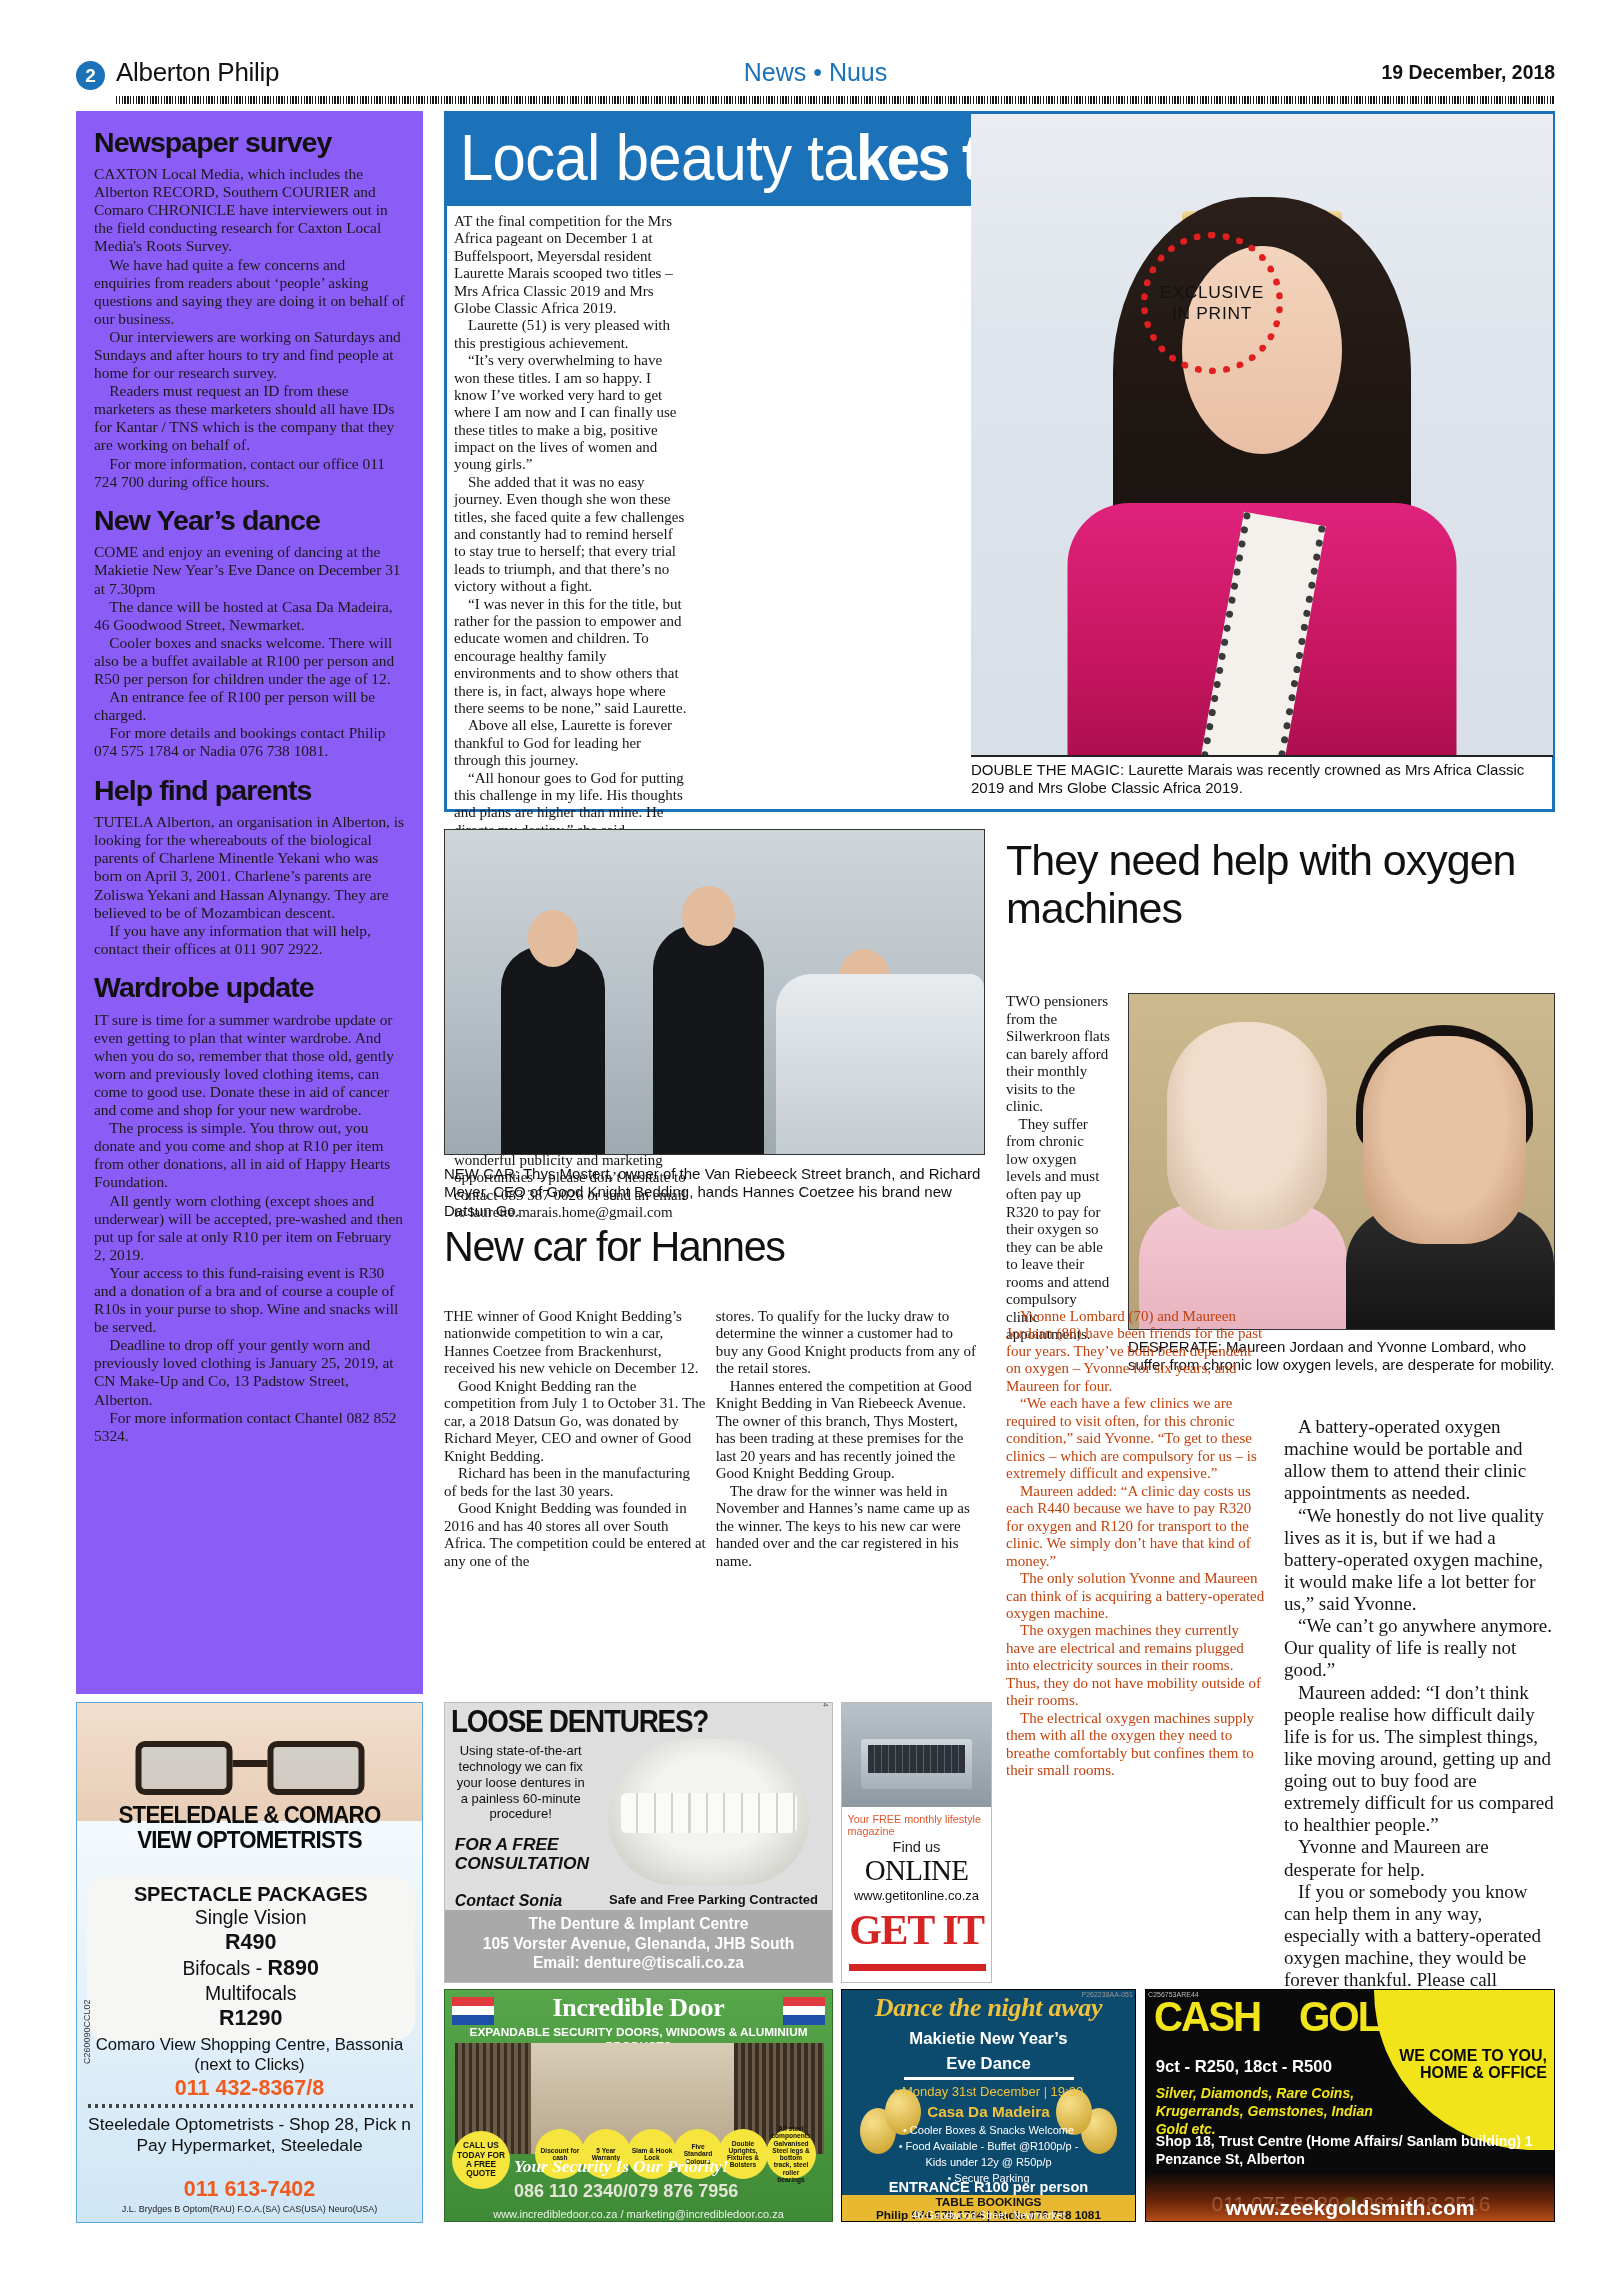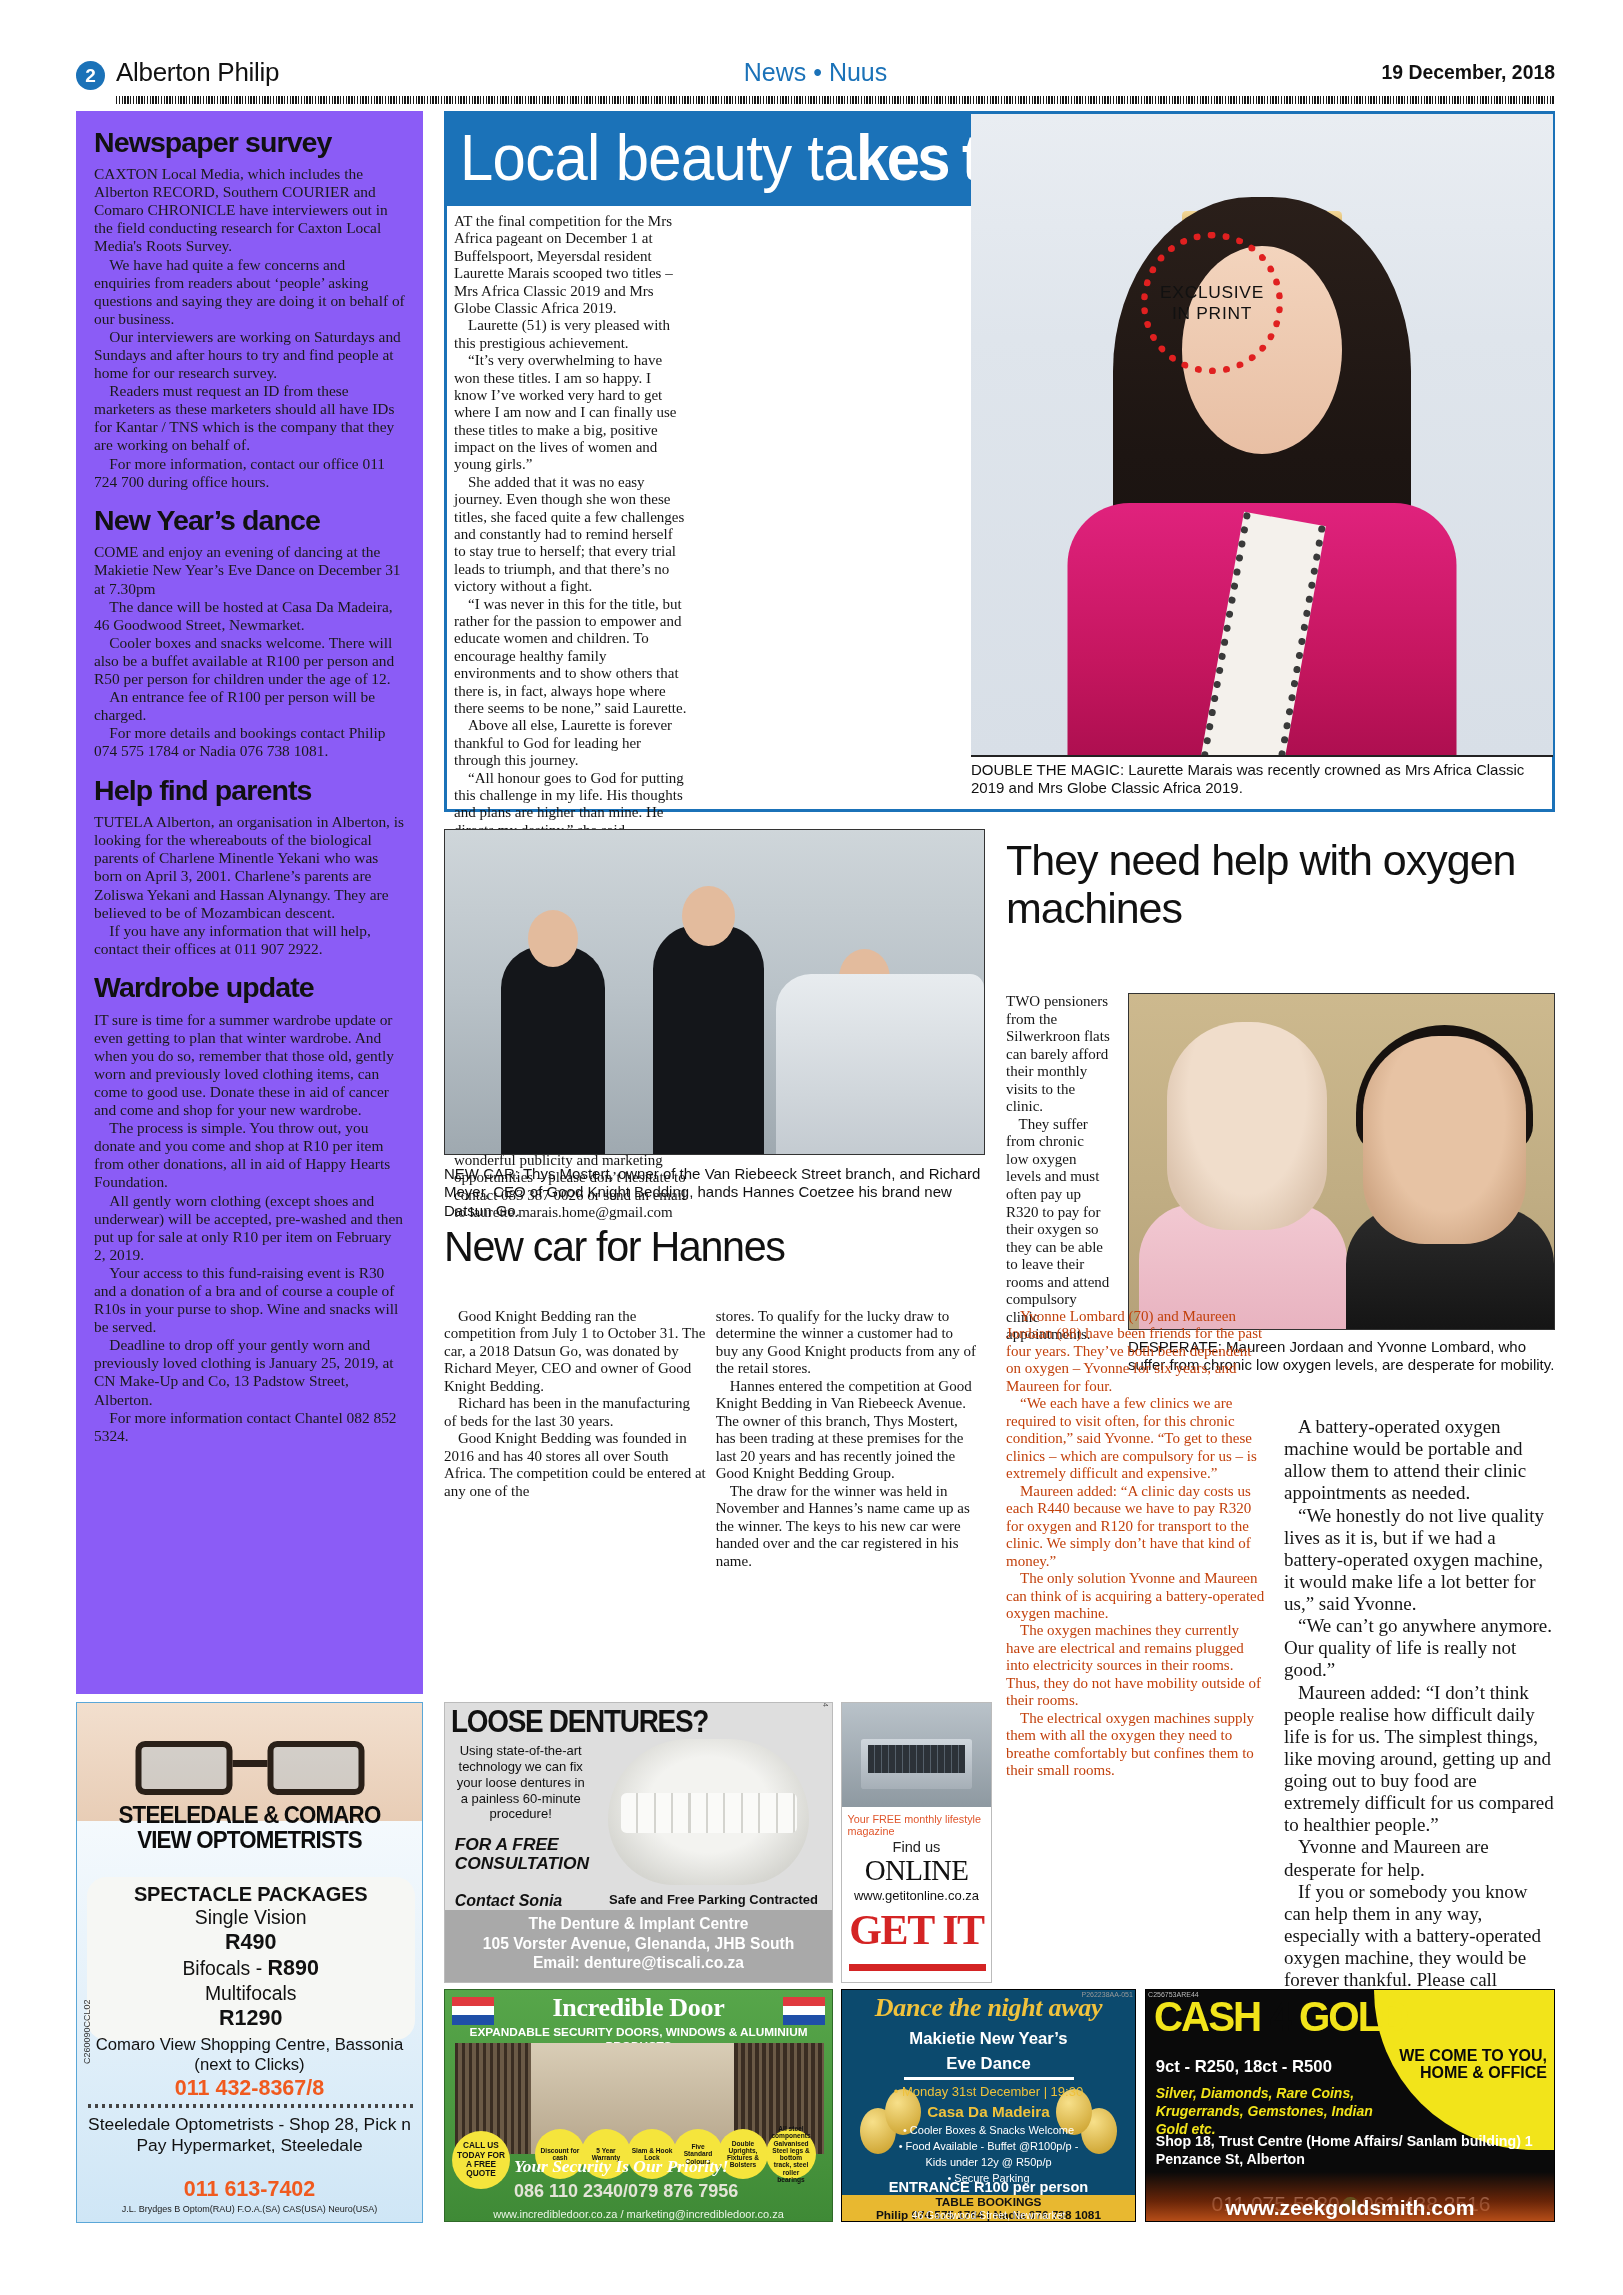--- a/index.html
+++ b/index.html
@@ -653,20 +653,21 @@
   <div class="ncp-person ncp-p3"></div>
   <div class="ncp-head" style="left:83px;bottom:187px;width:50px;height:57px;"></div>
   <div class="ncp-head" style="left:237px;bottom:208px;width:53px;height:60px;"></div>
   <div class="ncp-head" style="left:394px;bottom:147px;width:51px;height:58px;"></div>
   <div class="ncp-car"></div>
 </div>
 <div class="newcar-caption">NEW CAR: Thys Mostert, owner of the Van Riebeeck Street branch, and Richard Meyer, CEO of Good Knight Bedding, hands Hannes Coetzee his brand new Datsun Go.</div>
 <div class="newcar-head">New car for Hannes</div>
 <div class="newcar-body clearfix">
   <div class="nc-col">
+    <p class="first">THE winner of Good Knight Bedding’s nationwide competition to win a car, Hannes Coetzee from Brackenhurst, received his new vehicle on December 12.</p>
     <p>Good Knight Bedding ran the competition from July 1 to October 31. The car, a 2018 Datsun Go, was donated by Richard Meyer, CEO and owner of Good Knight Bedding.</p>
     <p>Richard has been in the manufacturing of beds for the last 30 years.</p>
     <p>Good Knight Bedding was founded in 2016 and has 40 stores all over South Africa. The competition could be entered at any one of the</p>
   </div>
   <div class="nc-col">
     <p class="first">stores. To qualify for the lucky draw to determine the winner a customer had to buy any Good Knight products from any of the retail stores.</p>
     <p>Hannes entered the competition at Good Knight Bedding in Van Riebeeck Avenue. The owner of this branch, Thys Mostert, has been trading at these premises for the last 20 years and has recently joined the Good Knight Bedding Group.</p>
     <p>The draw for the winner was held in November and Hannes’s name came up as the winner. The keys to his new car were handed over and the car registered in his name.</p>
   </div>
 </div>

